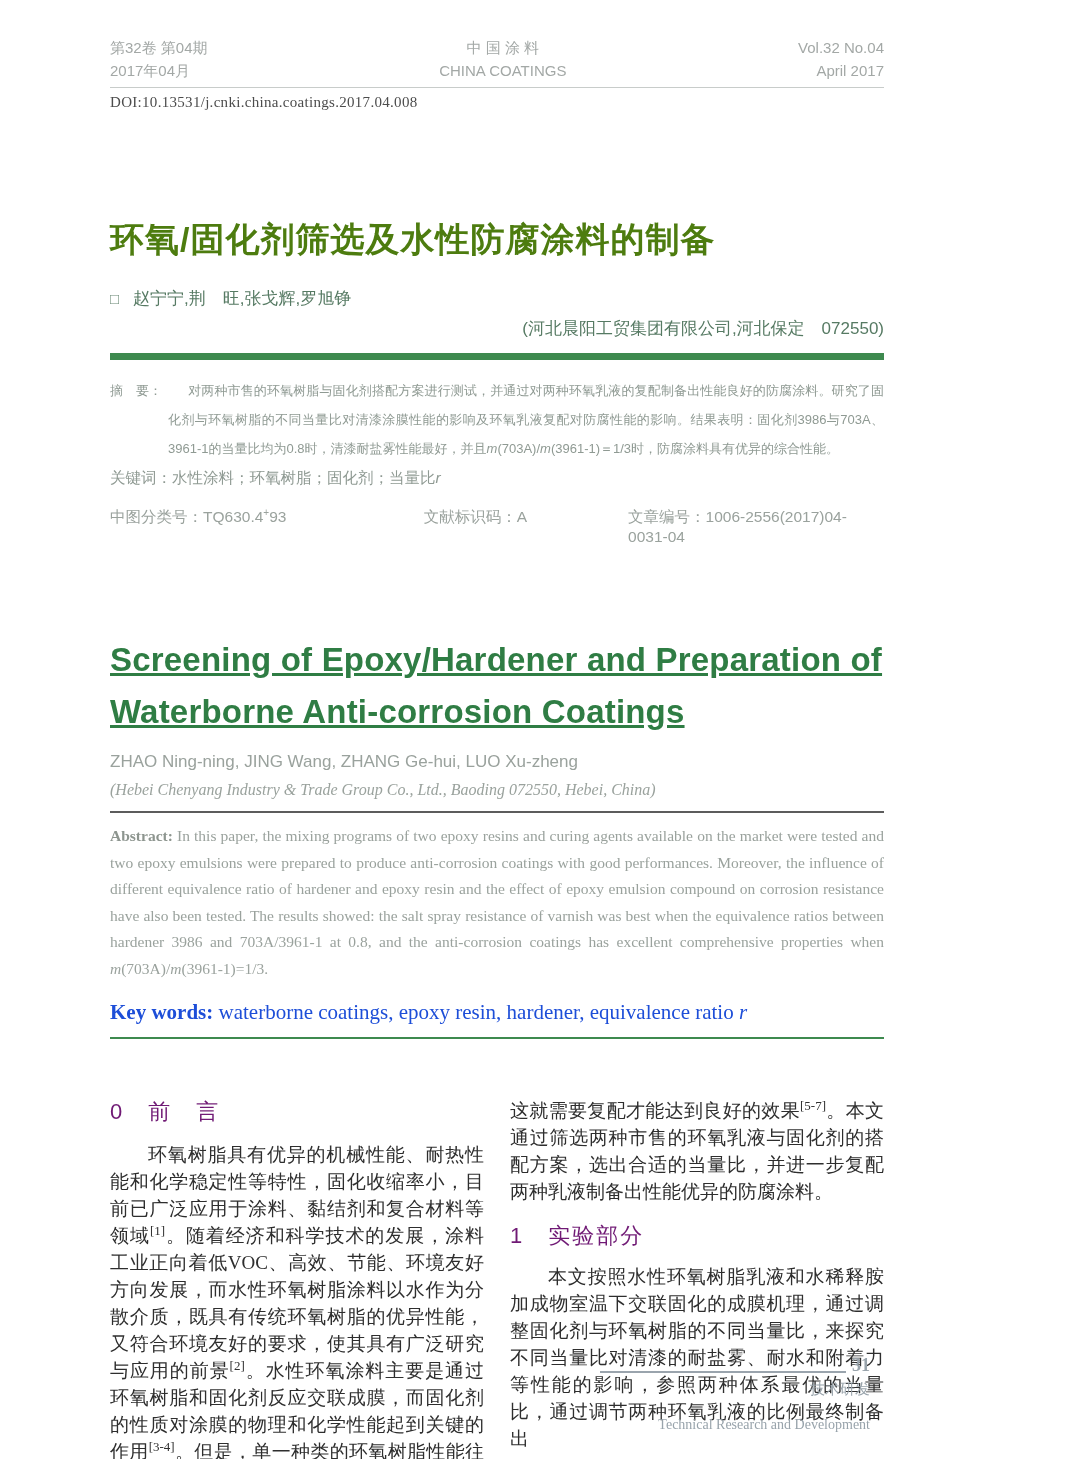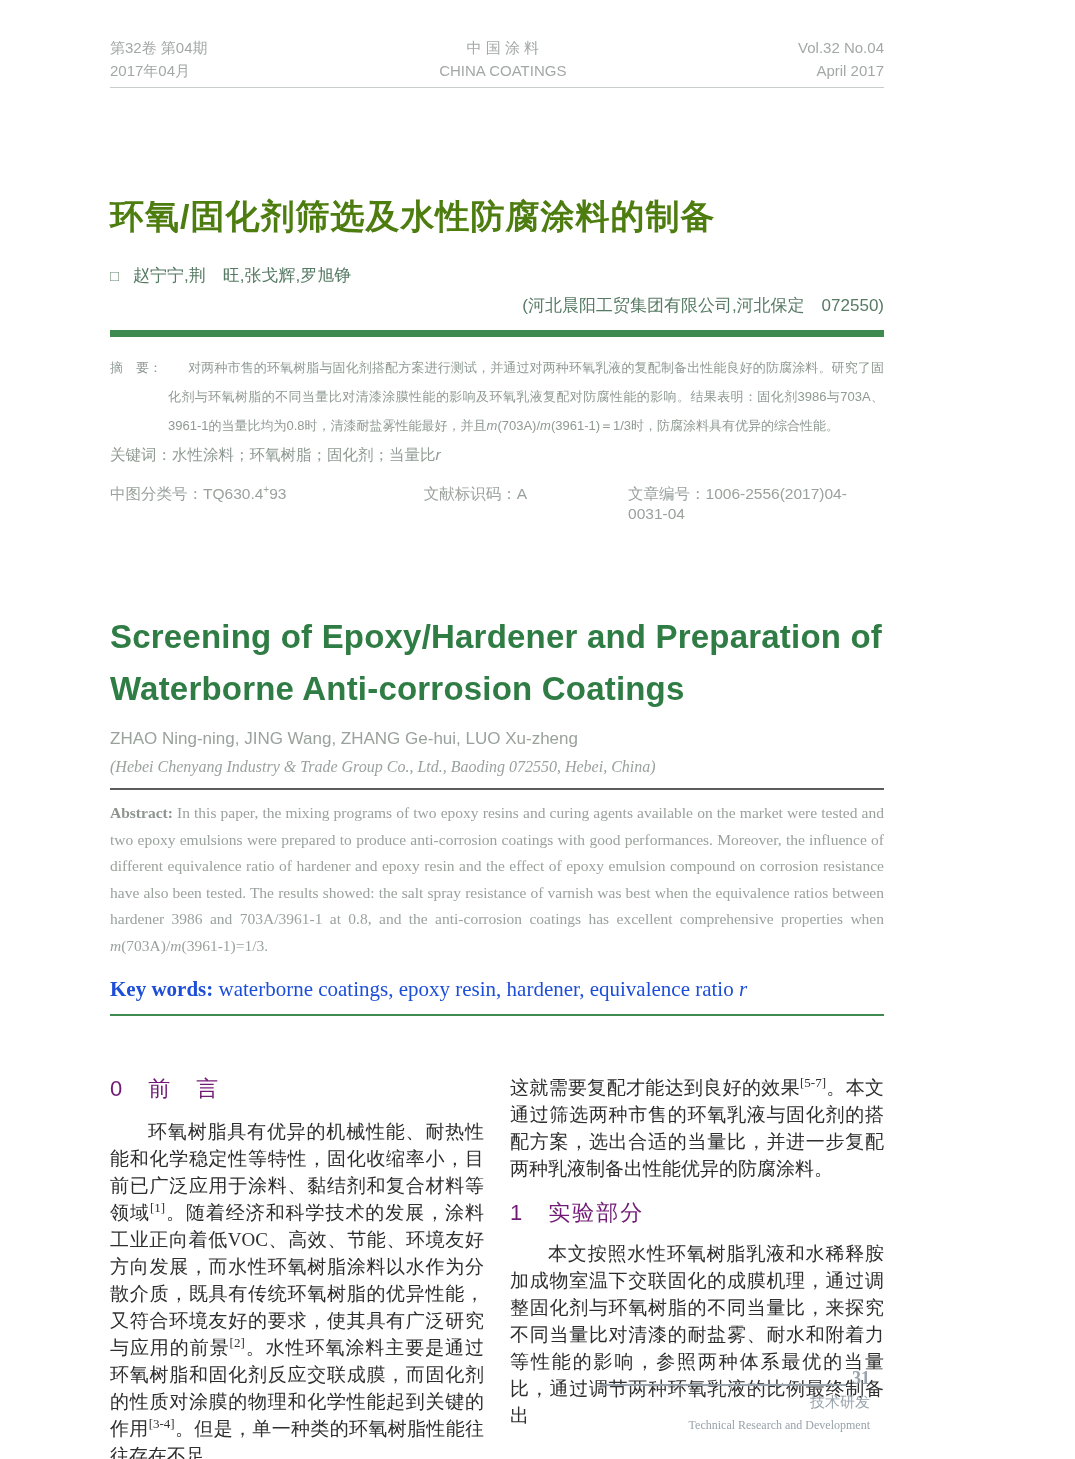--- a/index.html
+++ b/index.html
@@ -63,21 +63,21 @@
   }
   .class-row .c1{width:338px;}
   .class-row .c2{width:220px;}
   sup{font-size:10px;line-height:0;}
   .it{font-style:italic;}
   
   .title-en{
     margin-top:88px;
     font-family:"Liberation Sans", sans-serif;
     font-weight:bold;font-size:33px;line-height:52px;
-    color:#2f7d44;letter-spacing:.2px;
+    color:#2f7d44;letter-spacing:.2px;text-decoration:underline;
   }
   .authors-en{
     margin-top:14px;font-size:17px;color:#9aa29d;
     font-family:"Liberation Sans", sans-serif;
   }
   .affil-en{
     margin-top:9px;font-size:16px;color:#9aa29d;font-style:italic;
     font-family:"Liberation Serif", serif;
   }
   .dark-rule{margin-top:12px;border-top:2px solid #5c5c5c;}
@@ -120,41 +120,42 @@
   }
   
   .pfooter{
     position:absolute;right:116px;bottom:26px;width:270px;text-align:right;
     color:#98a3ab;
   }
   .pfooter .numrow{display:flex;align-items:flex-end;gap:6px;}
   .pfooter .numline{flex:1;border-bottom:2px solid #9aa4ad;margin-bottom:3px;}
   .pfooter .pagenum{font-size:18px;font-weight:bold;font-family:"Liberation Serif", serif;}
   .pfooter .col-cn{margin-top:4px;font-size:15px;font-family:"Liberation Sans", sans-serif;}
-  .pfooter .col-en{margin-top:6px;font-size:12px;font-family:"Liberation Serif", serif;}
+  .pfooter .col-en{margin-top:18px;font-size:14px;font-family:"Liberation Serif", serif;}
 </style>
 </head>
 <body>
 
 <div class="page">
 
   <div class="jheader">
     <div class="col left">
       <div>第32卷 第04期</div>
       <div>2017年04月</div>
     </div>
     <div class="col center">
       <div>中 国 涂 料</div>
       <div>CHINA COATINGS</div>
     </div>
     <div class="col right">
       <div>Vol.32 No.04</div>
       <div>April 2017</div>
     </div>
   </div>
+  <div class="doi">DOI:10.13531/j.cnki.china.coatings.2017.04.008</div>
 
   <h1 class="title-cn" style="margin-bottom:0;">环氧/固化剂筛选及水性防腐涂料的制备</h1>
   <div class="authors-cn">
     <span class="author-marker">□</span>
     <span>赵宁宁,荆　旺,张戈辉,罗旭铮</span>
   </div>
   <div class="affil-cn">(河北晨阳工贸集团有限公司,河北保定　072550)</div>
 
   <div class="green-bar"></div>
 

